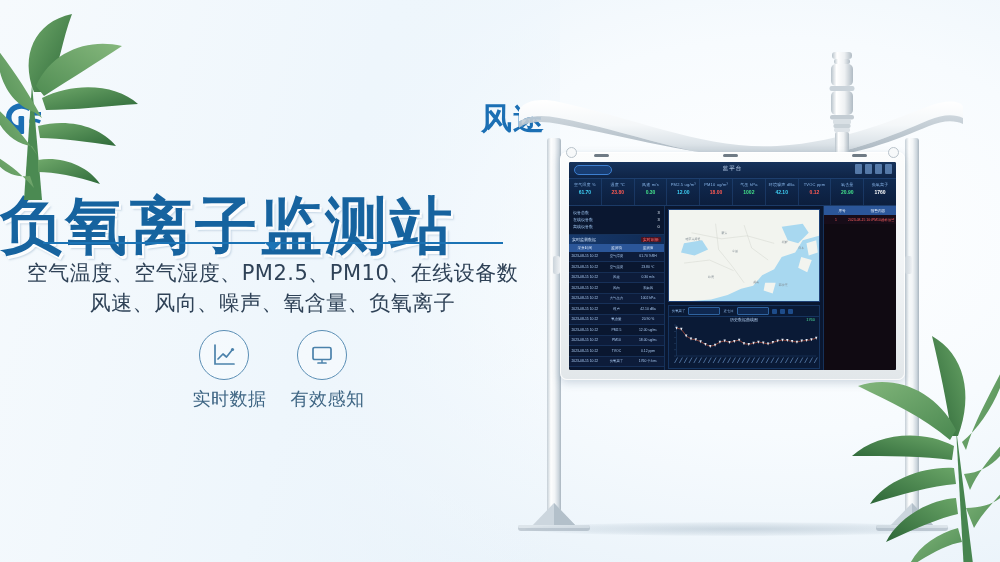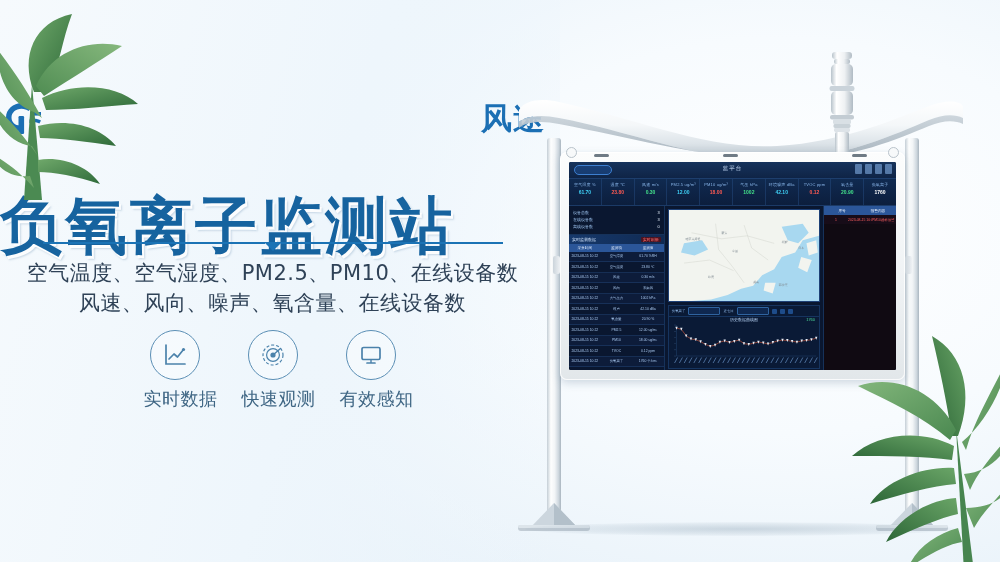--- a/index.html
+++ b/index.html
@@ -227,47 +227,36 @@
     <h1 class="title">负氧离子监测站</h1>
 
     <div class="divider">
       <span class="bar"></span>
       <span class="tri"></span>
       <span class="bar"></span>
     </div>
 
     <div class="subtitle">
       <div>空气温度、空气湿度、PM2.5、PM10、在线设备数</div>
-      <div>风速、风向、噪声、氧含量、在线设备数</div>
+      <div>风速、风向、噪声、氧含量、负氧离子</div>
     </div>
 
     <div class="features">
 
       <div class="feat">
         <span class="ring">
           <svg viewBox="0 0 26 26" width="26" height="26" aria-hidden="true">
             <path d="M4 3 L4 22 L23 22" fill="none" stroke="#4b82ab" stroke-width="1.7" stroke-linecap="round"></path>
             <path d="M7 17 L12 12 L15.5 15 L21.5 7.5" fill="none" stroke="#4b82ab" stroke-width="1.7" stroke-linecap="round" stroke-linejoin="round"></path>
             <circle cx="21.5" cy="7.5" r="1.6" fill="#4b82ab"></circle>
           </svg>
         </span>
         <span class="fl">实时数据</span>
       </div>
 
-      <div class="feat">
-        <span class="ring">
-          <svg viewBox="0 0 26 26" width="26" height="26" aria-hidden="true">
-            <circle cx="13" cy="13" r="10" fill="none" stroke="#4b82ab" stroke-width="1.2" stroke-dasharray="3 2"></circle>
-            <circle cx="13" cy="13" r="6.4" fill="none" stroke="#4b82ab" stroke-width="1.2"></circle>
-            <circle cx="13" cy="13" r="2.6" fill="#4b82ab"></circle>
-            <path d="M13 13 L20.5 6.5" stroke="#4b82ab" stroke-width="1.4" stroke-linecap="round"></path>
-          </svg>
-        </span>
-        <span class="fl">快速观测</span>
-      </div>
 
       <div class="feat">
         <span class="ring">
           <svg viewBox="0 0 26 26" width="26" height="26" aria-hidden="true">
             <rect x="4" y="5.5" width="18" height="12" rx="1.6" fill="none" stroke="#4b82ab" stroke-width="1.7"></rect>
             <path d="M9 21 L17 21" stroke="#4b82ab" stroke-width="1.7" stroke-linecap="round"></path>
             <path d="M13 17.5 L13 21" stroke="#4b82ab" stroke-width="1.4"></path>
           </svg>
         </span>
         <span class="fl">有效感知</span>

